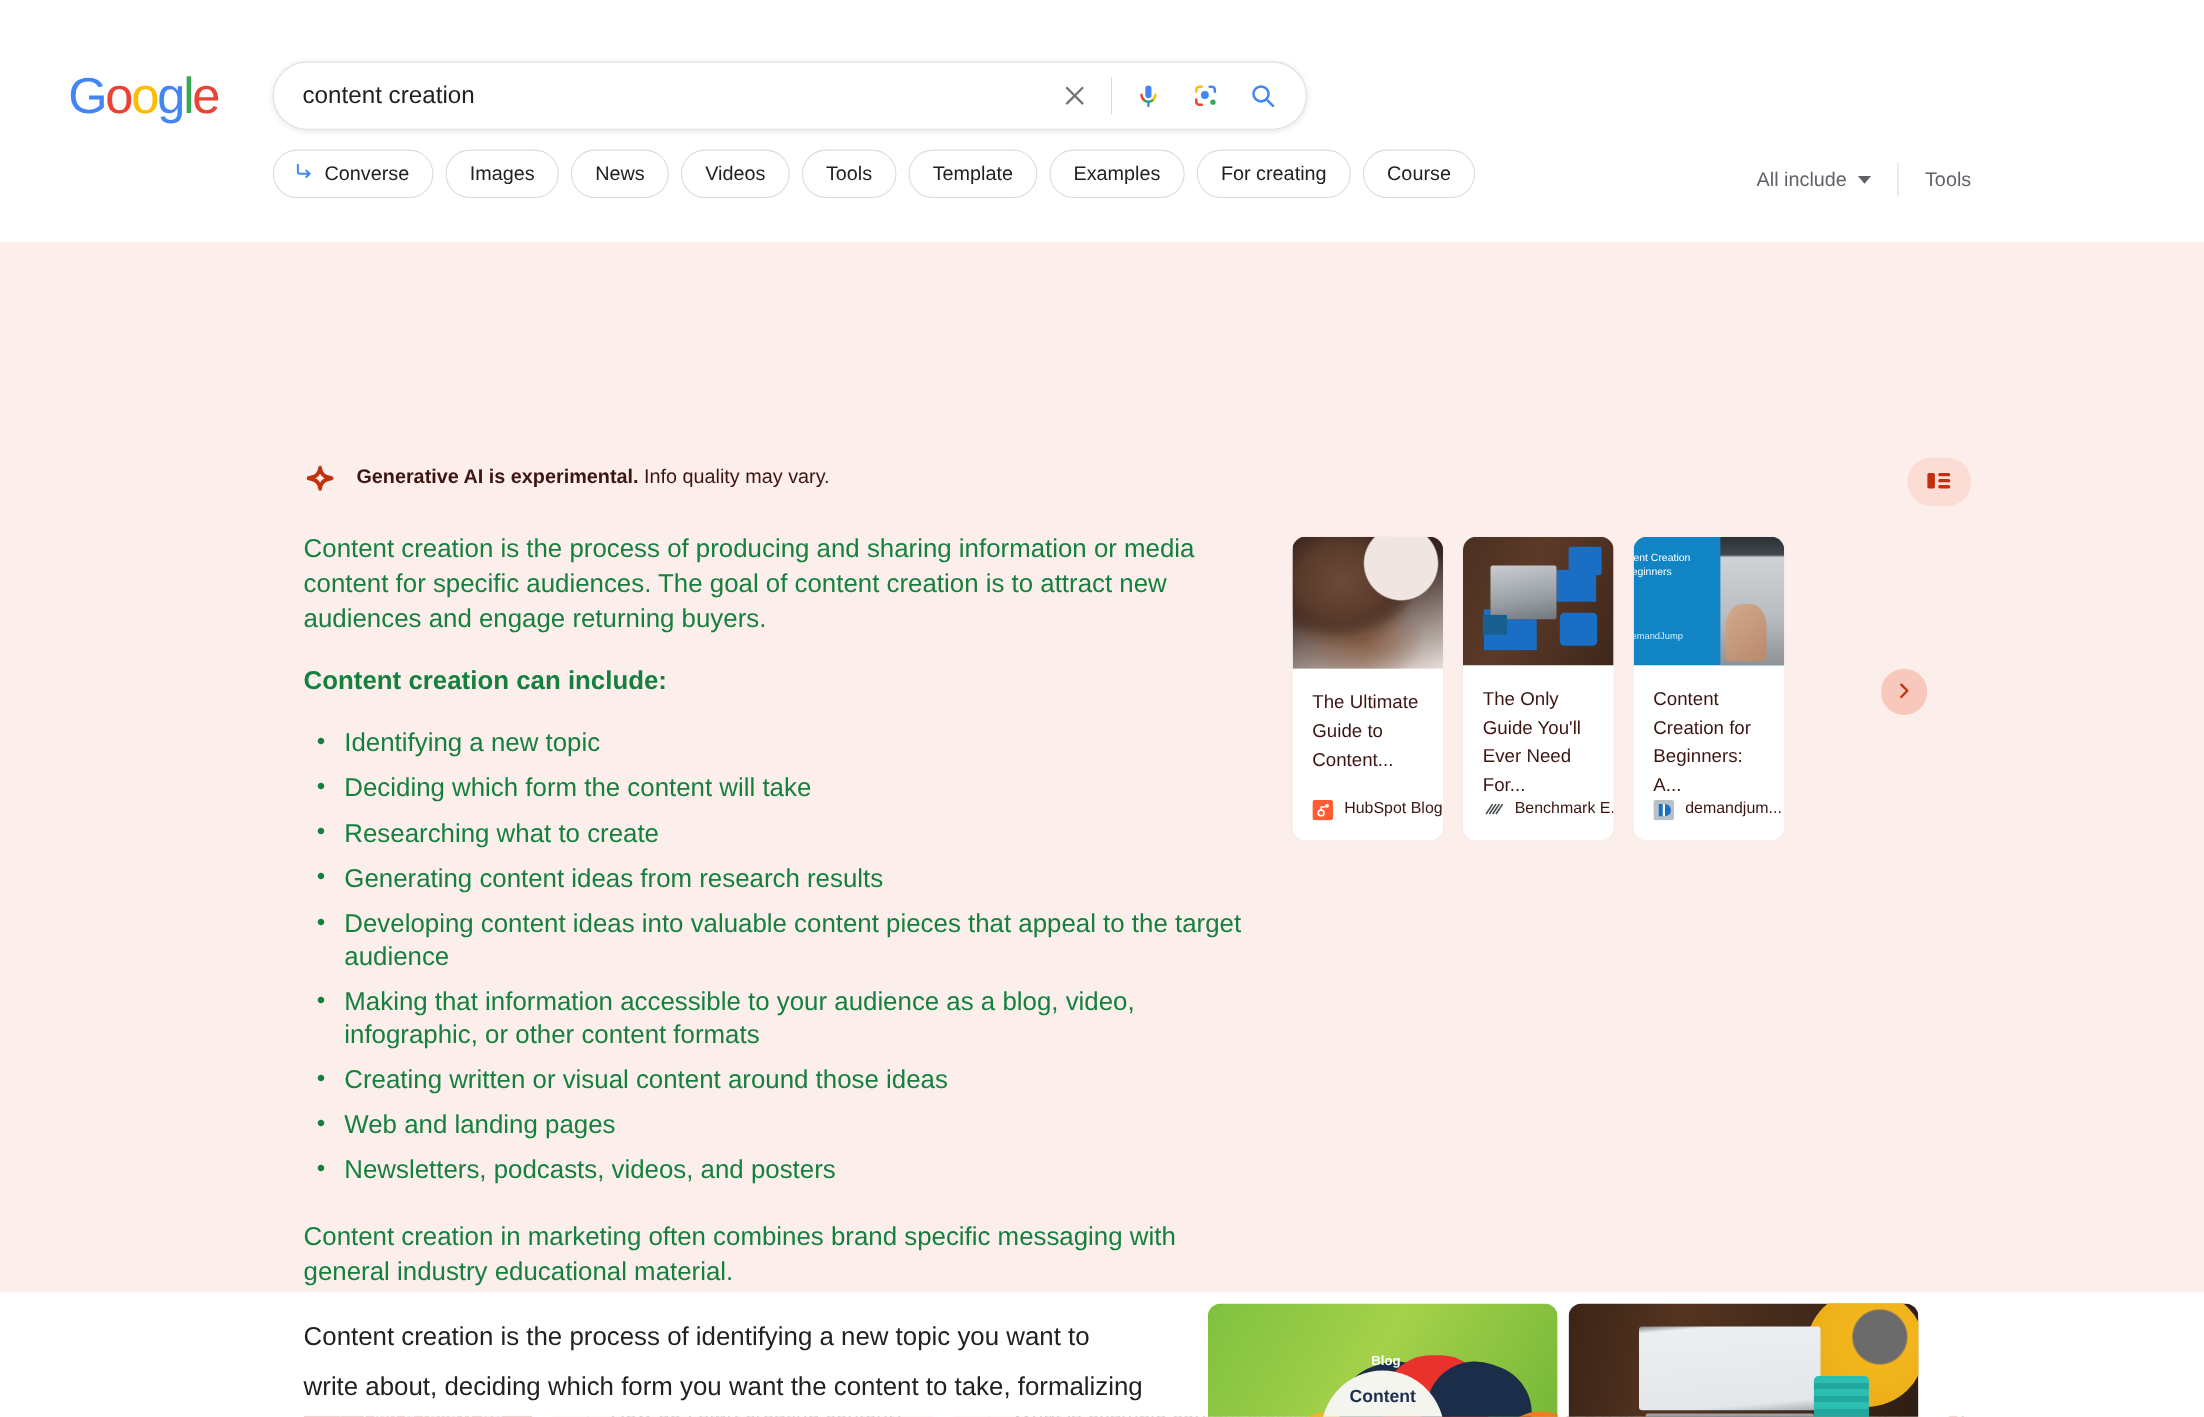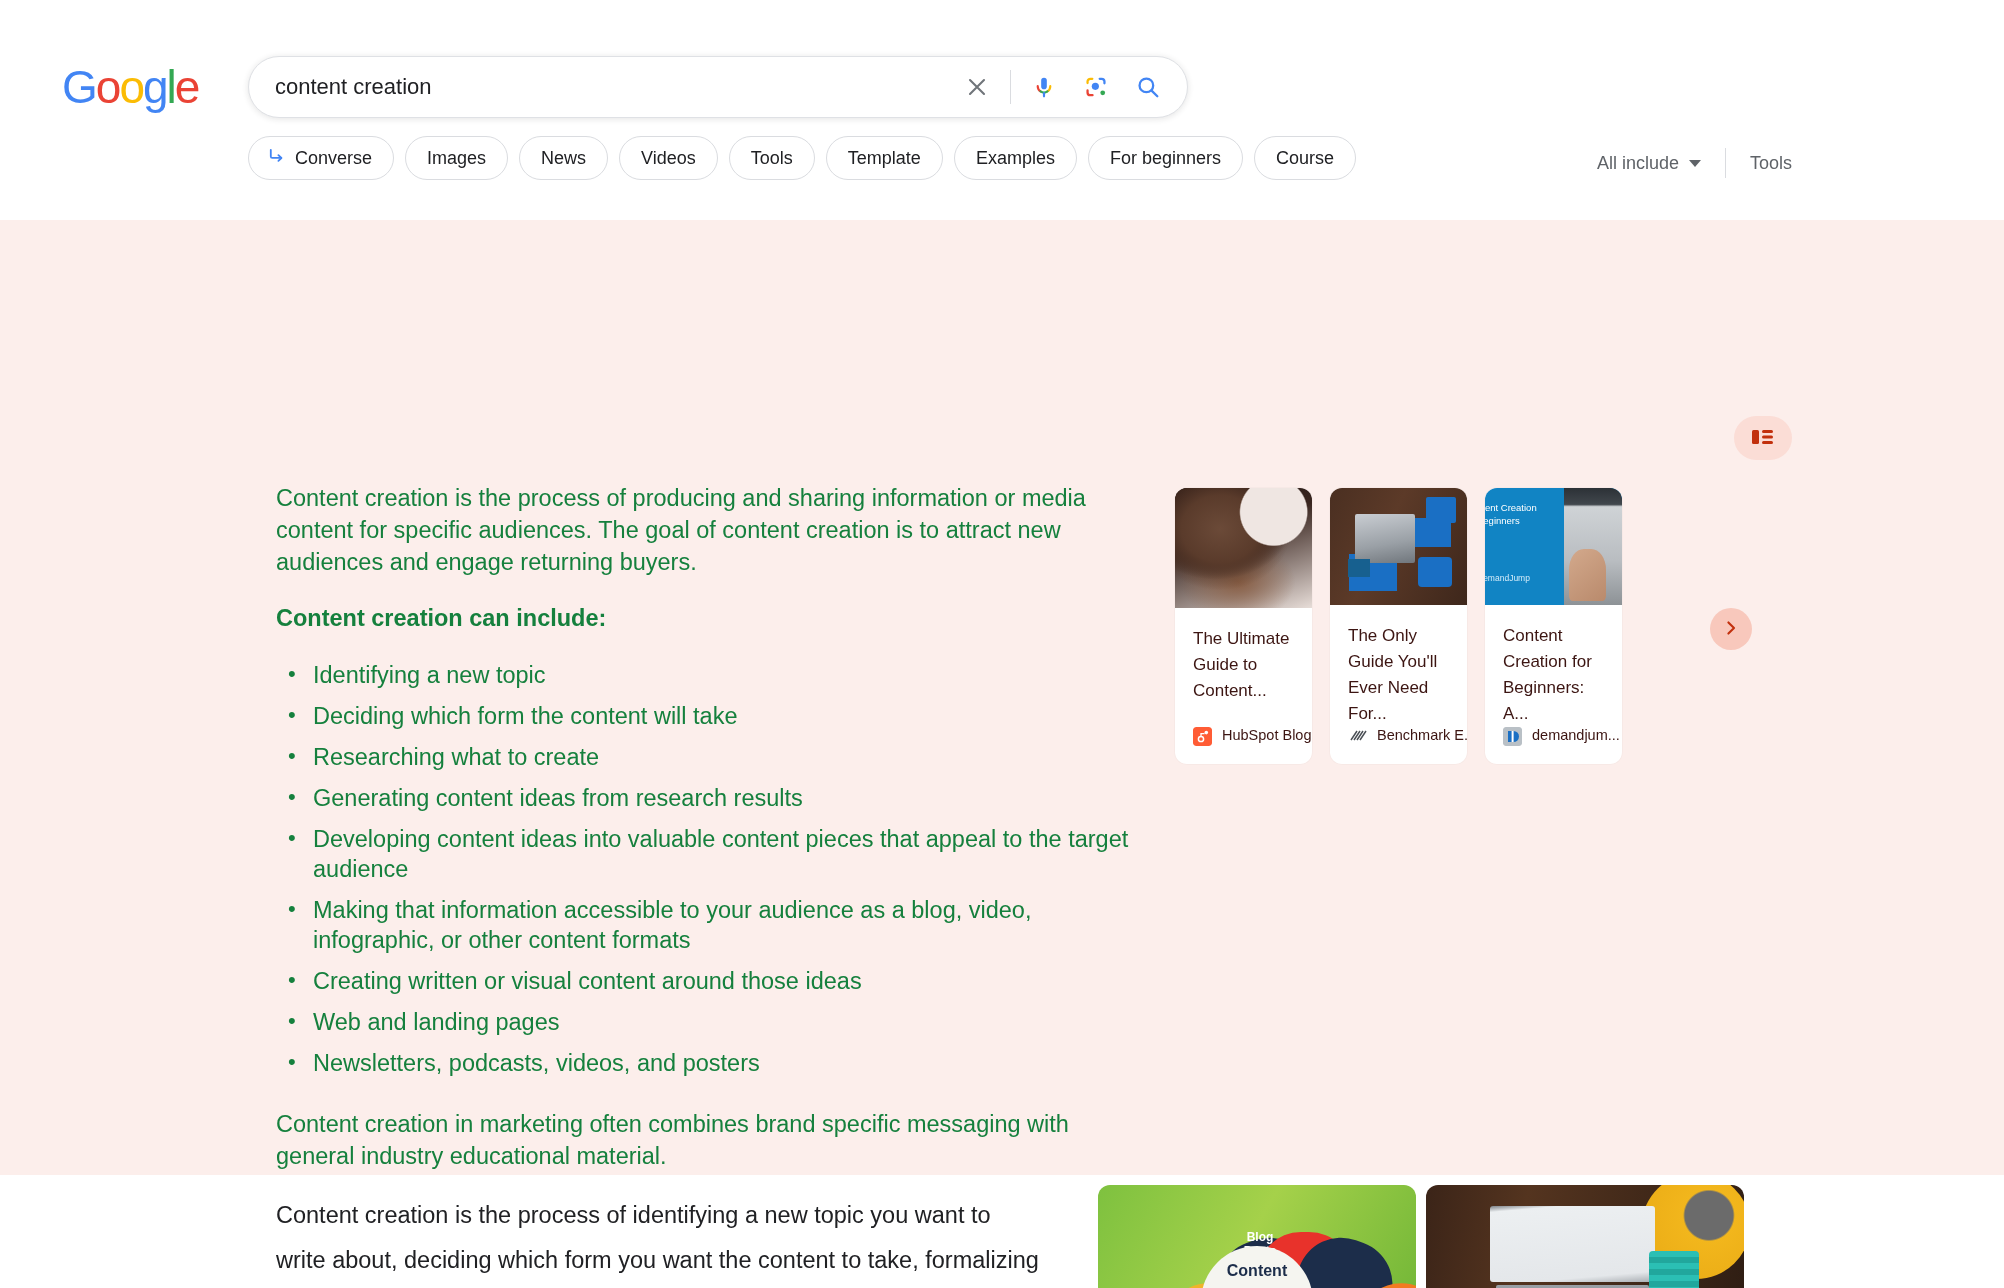--- a/index.html
+++ b/index.html
@@ -479,40 +479,50 @@
     <div class="chip">
         <span>Tools</span>
       </div>
     <div class="chip">
         <span>Template</span>
       </div>
     <div class="chip">
         <span>Examples</span>
       </div>
     <div class="chip">
-        <span>For beginners</span>
+        <span>For creating</span>
       </div>
     <div class="chip">
         <span>Course</span>
       </div>
   </div>
 
   <div class="filters-right">
     <div class="all-filters">
       <span>All include</span>
       <span class="caret-down"></span>
     </div>
     <div class="vline"></div>
     <div class="tools-link">Tools</div>
   </div>
 </div>
 
 <div class="ai-panel">
  <div class="ai-inner">
 
+  <div class="disclaimer">
+    <span class="sparkle-icon">
+      <svg width="30" height="30" viewBox="0 0 24 24">
+        <path d="M12 1.6c.9 3.9 2.4 5.5 8.4 6.4 -6 .9 -7.5 2.5 -8.4 6.4 -.9 -3.9 -2.4 -5.5 -8.4 -6.4 6 -.9 7.5 -2.5 8.4 -6.4z" transform="translate(0,4) scale(1,1.18)" fill="none" stroke="#C2300D" stroke-width="2.6" stroke-linejoin="round"></path>
+      </svg>
+    </span>
+    <span class="disc-text">
+      <b>Generative AI is experimental.</b><span> Info quality may vary.</span>
+    </span>
+  </div>
 
   <button class="layout-toggle">
     <span>
       <svg width="22" height="18" viewBox="0 0 22 18">
         <rect x="0" y="2" width="7" height="14" rx="1.5" fill="#C2300D"></rect>
         <rect x="10" y="2" width="11" height="3" rx="1.5" fill="#C2300D"></rect>
         <rect x="10" y="7.5" width="11" height="3" rx="1.5" fill="#C2300D"></rect>
         <rect x="10" y="13" width="11" height="3" rx="1.5" fill="#C2300D"></rect>
       </svg>
     </span>

